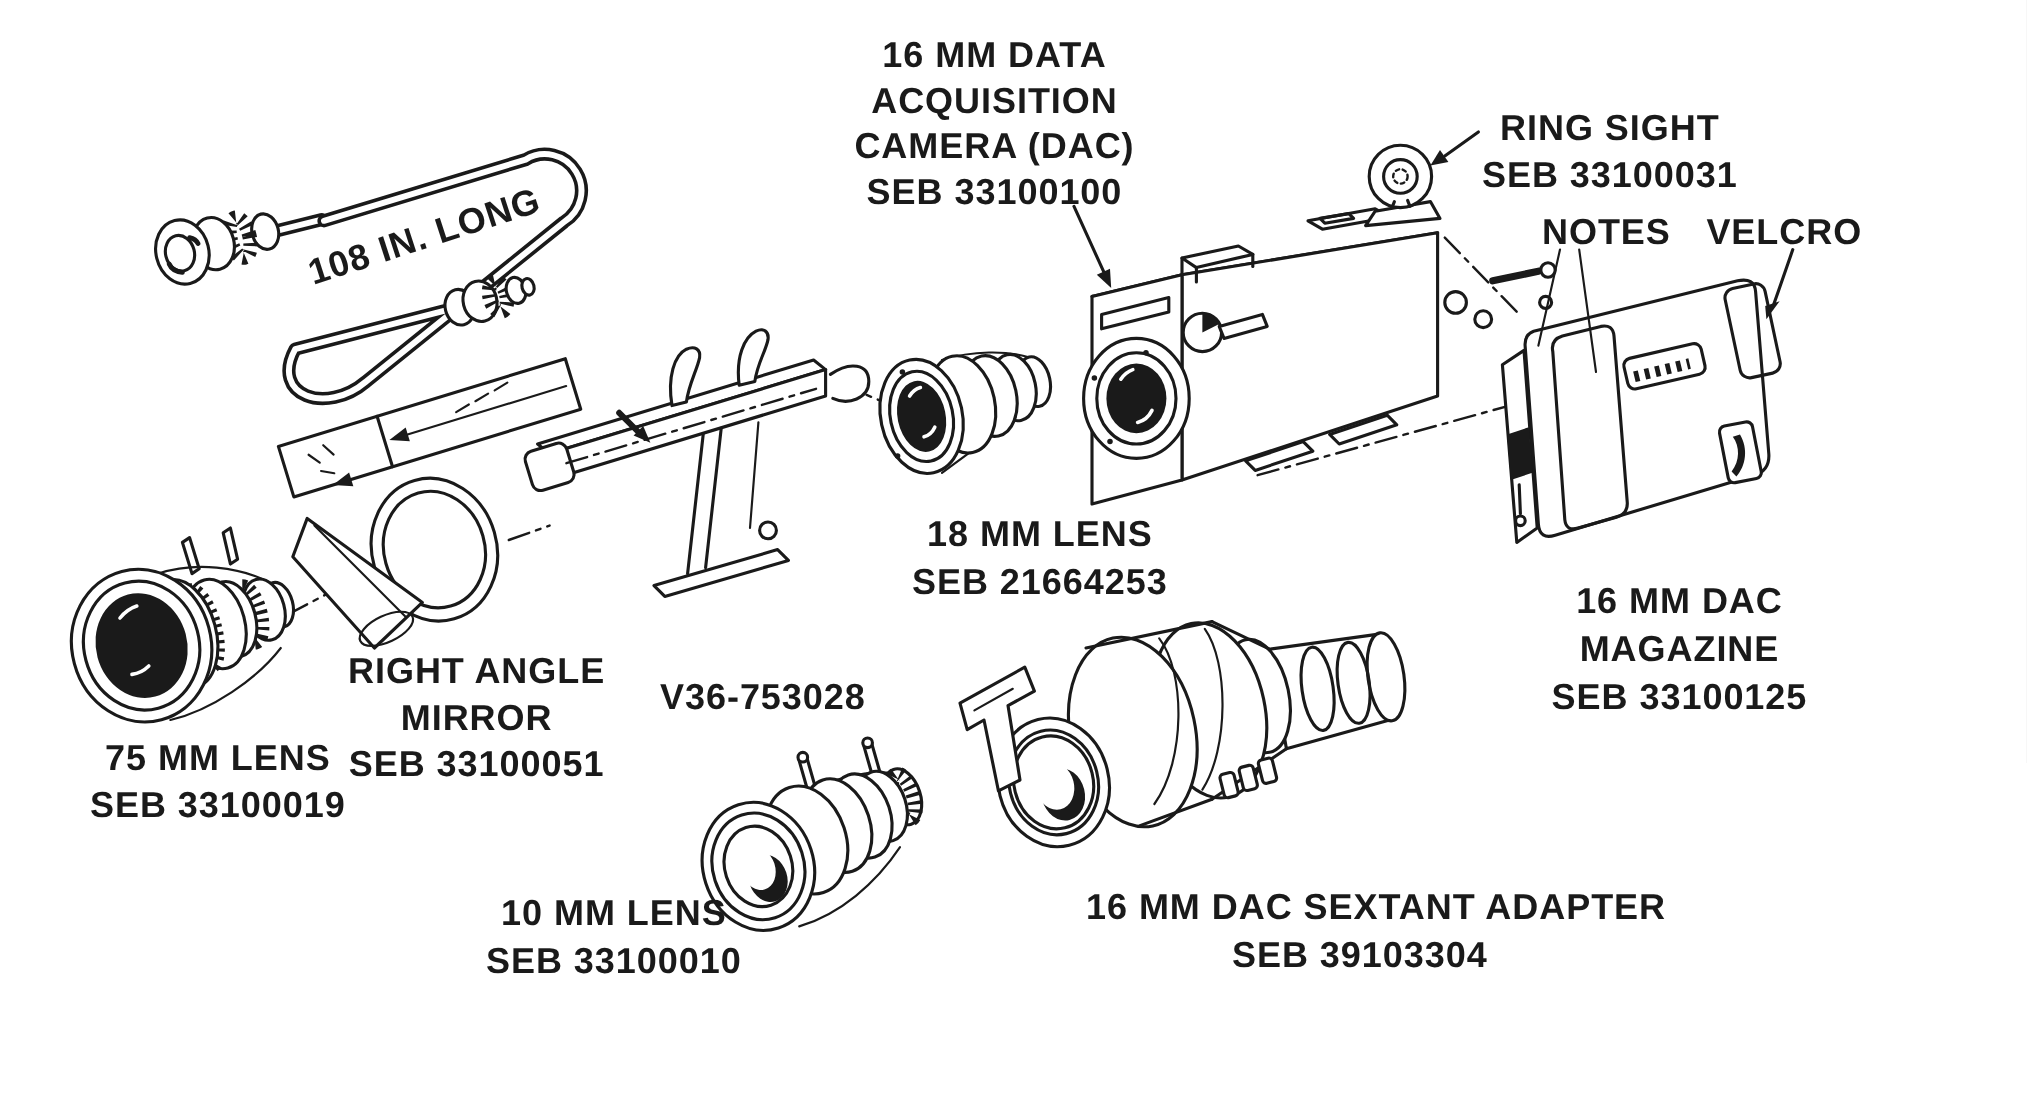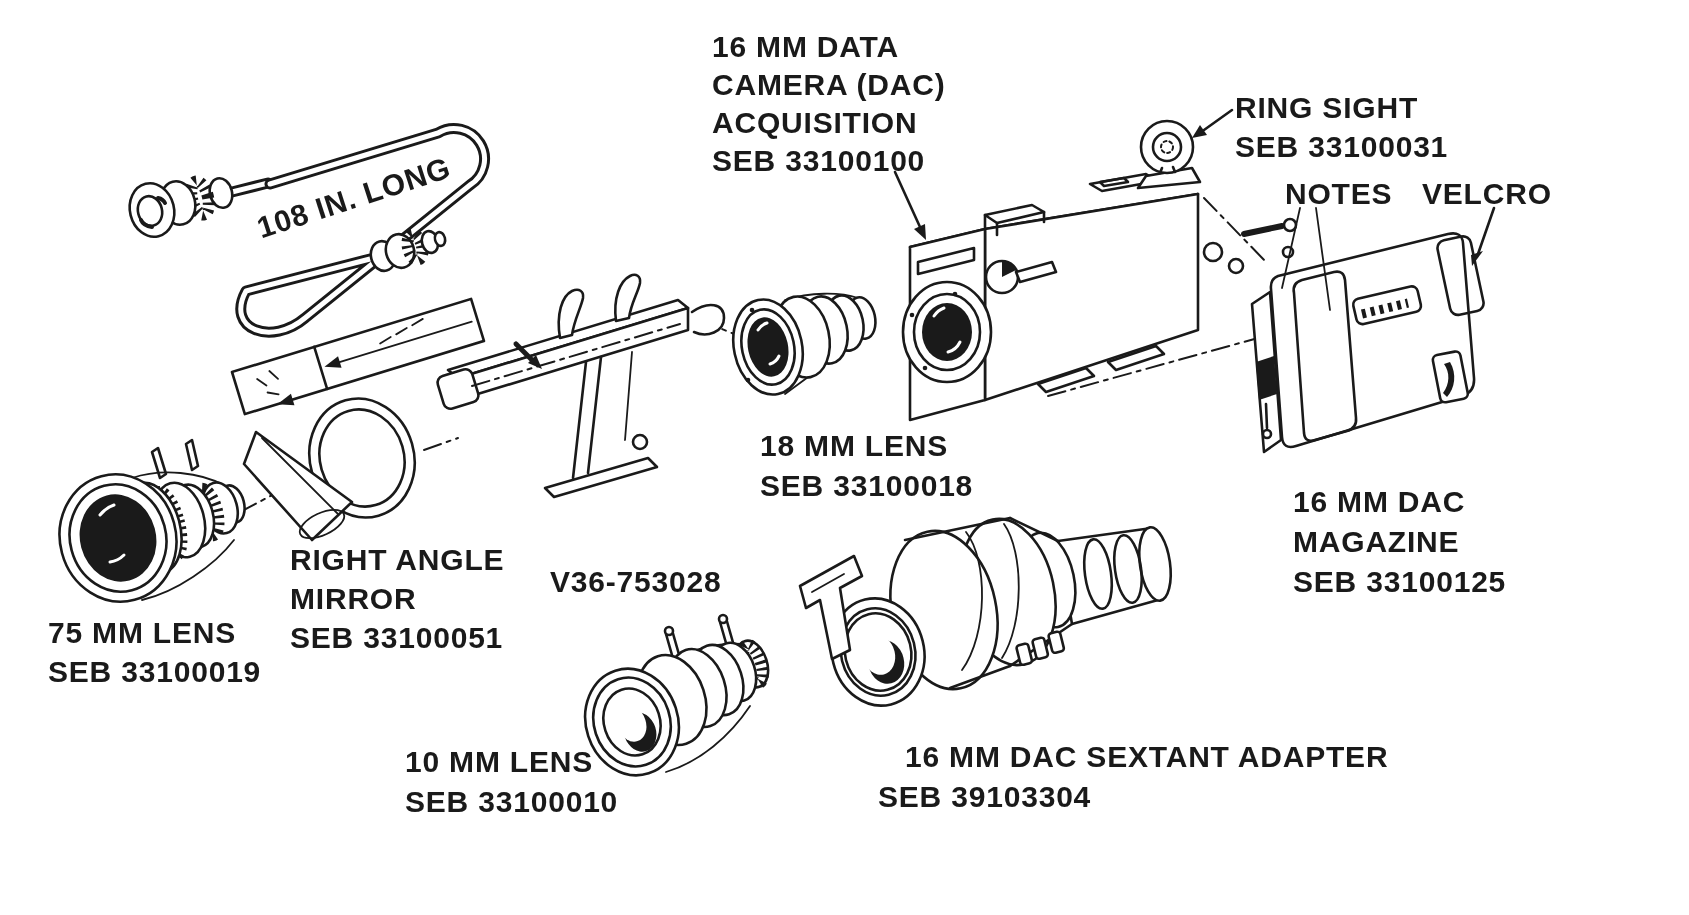--- a/index.html
+++ b/index.html
@@ -5,21 +5,21 @@
   html,body{margin:0;padding:0;background:#e8e8e8;}
   .canvas{
     position:relative;width:1689px;height:915px;background:#ffffff;
     font-family:"Liberation Sans", sans-serif;color:#1a1a1a;overflow:hidden;margin:0 auto;
   }
   .canvas svg{position:absolute;left:0;top:0;}
   .lbl{
     position:absolute;font-weight:700;font-size:30px;line-height:40px;
     letter-spacing:0.8px;white-space:nowrap;color:#1a1a1a;
   }
-  .lbl span{display:block;}
+  .lbl span{display:block;text-align:center;}
   .rot{transform-origin:left top;transform:rotate(-18deg);}
   .indent{margin-left:27px;}
   
   .art path,.art line,.art ellipse,.art circle,.art polygon,.art rect{
     stroke:#1a1a1a;stroke-width:2.6;fill:none;stroke-linecap:round;stroke-linejoin:round;
   }
   .art .f{fill:#ffffff;}
   .art .k{fill:#1a1a1a;stroke:none;}
   .art .axis{stroke-dasharray:18 6 4 6;stroke-width:2;}
   .art .knurl{stroke-width:12;stroke-dasharray:2.5 4;fill:none;stroke-linecap:butt;}
@@ -279,46 +279,46 @@
         <polygon class="k" points="1472,266 1471,255 1483,251"></polygon>
       </g>
     </g>
   </svg>
 
 
   <div class="lbl rot" style="left:252px;top:210px">108 IN. LONG</div>
 
   <div class="lbl" style="left:712px;top:28px;line-height:38px">
     <span>16 MM DATA</span>
+    <span>ACQUISITION</span>
     <span>CAMERA (DAC)</span>
-    <span>ACQUISITION</span>
     <span>SEB 33100100</span>
   </div>
 
   <div class="lbl" style="left:1235px;top:88px;line-height:39px">
     <span>RING SIGHT</span>
     <span>SEB 33100031</span>
   </div>
 
   <div class="lbl" style="left:1285px;top:174px">NOTES</div>
 
   <div class="lbl" style="left:1422px;top:174px">VELCRO</div>
 
   <div class="lbl" style="left:760px;top:426px">
     <span>18 MM LENS</span>
-    <span>SEB 33100018</span>
+    <span>SEB 21664253</span>
   </div>
 
   <div class="lbl" style="left:1293px;top:482px">
     <span>16 MM DAC</span>
     <span>MAGAZINE</span>
     <span>SEB 33100125</span>
   </div>
 
-  <div class="lbl" style="left:48px;top:613px;line-height:39px">
+  <div class="lbl" style="left:75px;top:613px;line-height:39px">
     <span>75 MM LENS</span>
     <span>SEB 33100019</span>
   </div>
 
   <div class="lbl" style="left:290px;top:540px;line-height:39px">
     <span>RIGHT ANGLE</span>
     <span>MIRROR</span>
     <span>SEB 33100051</span>
   </div>
 

